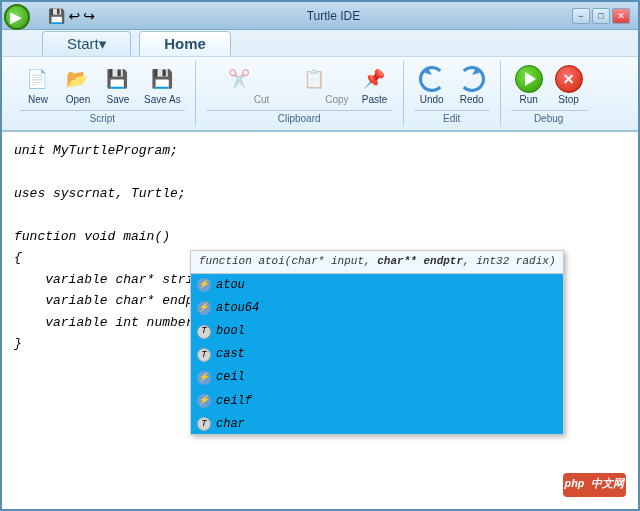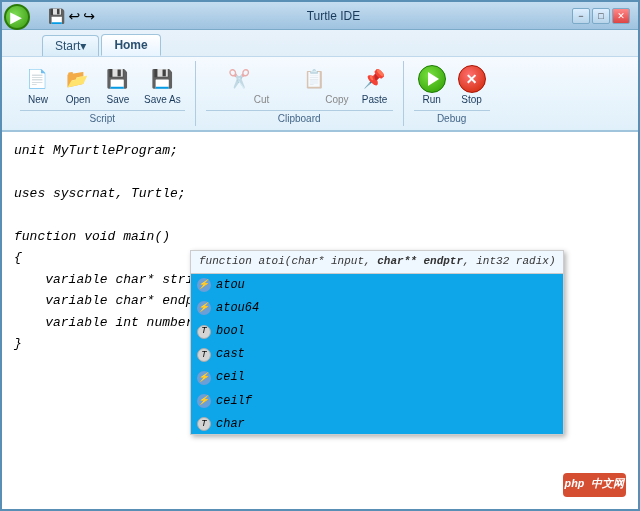--- a/index.html
+++ b/index.html
@@ -62,29 +62,29 @@
       top: 4px;
       width: 26px; height: 26px;
     }
     .back-arrow {
       color: white;
       font-size: 14px;
       font-weight: bold;
       margin-left: -2px;
     }
     .ribbon-tab {
-      padding: 3px 12px;
+      padding: 3px 24px;
       border: 1px solid #a0c4dc;
       border-bottom: none;
       border-radius: 4px 4px 0 0;
       background: linear-gradient(to bottom, #f0f8ff, #d8ecf8);
       cursor: pointer;
-      font-size: 12px;
+      font-size: 15px;
       color: #2a5070;
-      margin-right: 2px;
+      margin-right: 8px;
     }
     .ribbon-tab.active {
       background: linear-gradient(to bottom, #ffffff, #e8f4ff);
       font-weight: 700;
       border-bottom: 1px solid #e8f4ff;
     }
 
     
     .ribbon-content {
       background: linear-gradient(to bottom, #f5faff, #e0f0fa);
@@ -354,20 +354,37 @@
             <span class="ribbon-btn-label">Copy</span>
           </div>
           <div class="ribbon-btn">
             <div class="ribbon-btn-icon">📌</div>
             <span class="ribbon-btn-label">Paste</span>
           </div>
         </div>
         <span class="ribbon-group-label">Clipboard</span>
       </div>
 
+      <div class="ribbon-group">
+        <div class="ribbon-buttons">
+          <div class="ribbon-btn">
+            <div class="ribbon-btn-icon">
+              <div class="undo-icon"></div>
+            </div>
+            <span class="ribbon-btn-label">Undo</span>
+          </div>
+          <div class="ribbon-btn">
+            <div class="ribbon-btn-icon">
+              <div class="redo-icon"></div>
+            </div>
+            <span class="ribbon-btn-label">Redo</span>
+          </div>
+        </div>
+        <span class="ribbon-group-label">Edit</span>
+      </div>
 
       <div class="ribbon-group">
         <div class="ribbon-buttons">
           <div class="ribbon-btn">
             <div class="ribbon-btn-icon">
               <div class="run-btn-icon">
                   <div class="run-triangle"></div>
                 </div>
             </div>
             <span class="ribbon-btn-label">Run</span>

